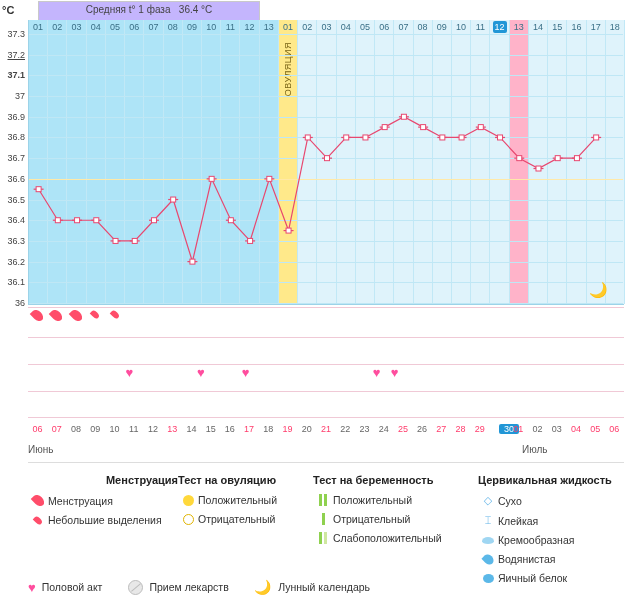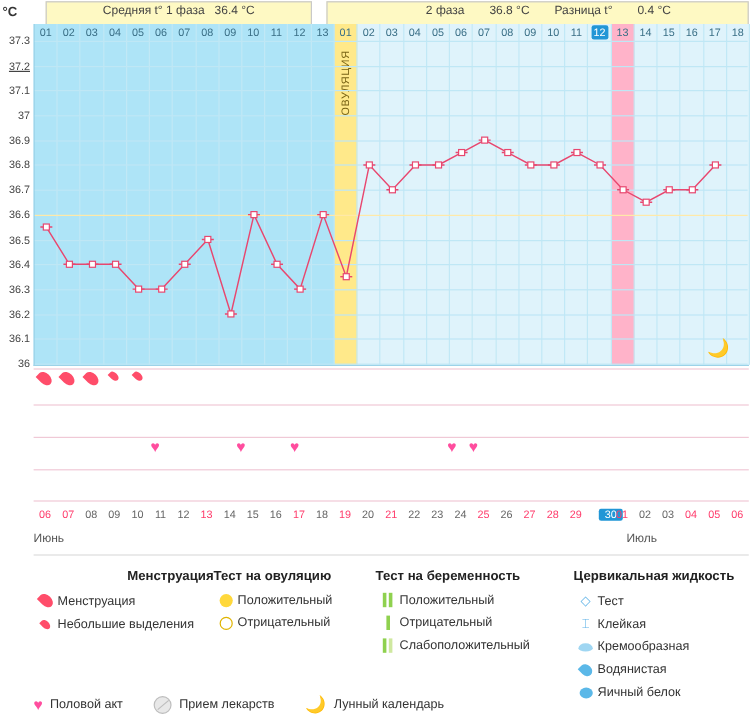--- a/index.html
+++ b/index.html
@@ -16,21 +16,21 @@
   .wrap { position:relative; width:626px; height:595px; }
 
   
   .hdr { position:absolute; left:0; top:0; width:626px; height:20px; }
   .hdr-unit {
     position:absolute; left:2px; top:2px; width:26px; height:16px;
     font-size:11px; font-weight:bold; color:#333; text-align:left; line-height:16px;
   }
   .hdr-box {
     position:absolute; top:1px; height:36px;
-    background:#fef9c3; border:1px solid #c9c9c9;
+    background:#c4b5fd; border:1px solid #c9c9c9;
     line-height:16px; font-size:10px; color:#444; text-align:center;
   }
   .hdr-phase1 { left:38px; width:222px; }
   .hdr-phase2 { left:272px; width:352px; }
   .hdr-phase2 .seg { display:inline-block; padding:0 18px; }
 
   
   .chart {
     position:absolute; left:28px; top:20px; width:596px; height:285px;
     background:#aee4f7; border:1px solid #9cd3e8; border-top:none;
@@ -138,32 +138,26 @@
 
 <div class="wrap">
 
   <div class="hdr">
     <div class="hdr-unit">°C</div>
     <div class="hdr-box hdr-phase1">
       <span>Средняя t° 1 фаза</span>
       &nbsp;
       <span>36.4 °C</span>
     </div>
-    <div class="hdr-box hdr-phase2">
-      <span class="seg">2 фаза</span>
-      <span>36.8 °C</span>
-      <span class="seg">Разница t°</span>
-      <span>0.4 °C</span>
-    </div>
   </div>
 
   <div class="yaxis" id="yaxis">
       <div class="ytick" style="top: 14px;">37.3</div>
       <div class="ytick" style="top: 34.6923px; text-decoration: underline;">37.2</div>
-      <div class="ytick" style="top: 55.3846px;">37.1</div>
+      <div class="ytick" style="top: 55.3846px; font-weight: bold;">37.1</div>
       <div class="ytick" style="top: 76.0769px;">37</div>
       <div class="ytick" style="top: 96.7692px;">36.9</div>
       <div class="ytick" style="top: 117.462px;">36.8</div>
       <div class="ytick" style="top: 138.154px;">36.7</div>
       <div class="ytick" style="top: 158.846px;">36.6</div>
       <div class="ytick" style="top: 179.538px;">36.5</div>
       <div class="ytick" style="top: 200.231px;">36.4</div>
       <div class="ytick" style="top: 220.923px;">36.3</div>
       <div class="ytick" style="top: 241.615px;">36.2</div>
       <div class="ytick" style="top: 262.308px;">36.1</div>
@@ -529,21 +523,21 @@
         <span>Слабоположительный</span>
       </div>
     </div>
 
     <div class="lcol" style="left:450px; width:170px;">
       <div class="ltitle">Цервикальная жидкость</div>
       <div class="litem">
         <span class="licon">
             <span class="cf-dry">◇</span>
           </span>
-        <span>Тест</span>
+        <span>Сухо</span>
       </div>
       <div class="litem">
         <span class="licon">
             <span class="cf-sticky">⌶</span>
           </span>
         <span>Клейкая</span>
       </div>
       <div class="litem">
         <span class="licon">
             <span class="cf-cream"></span>

